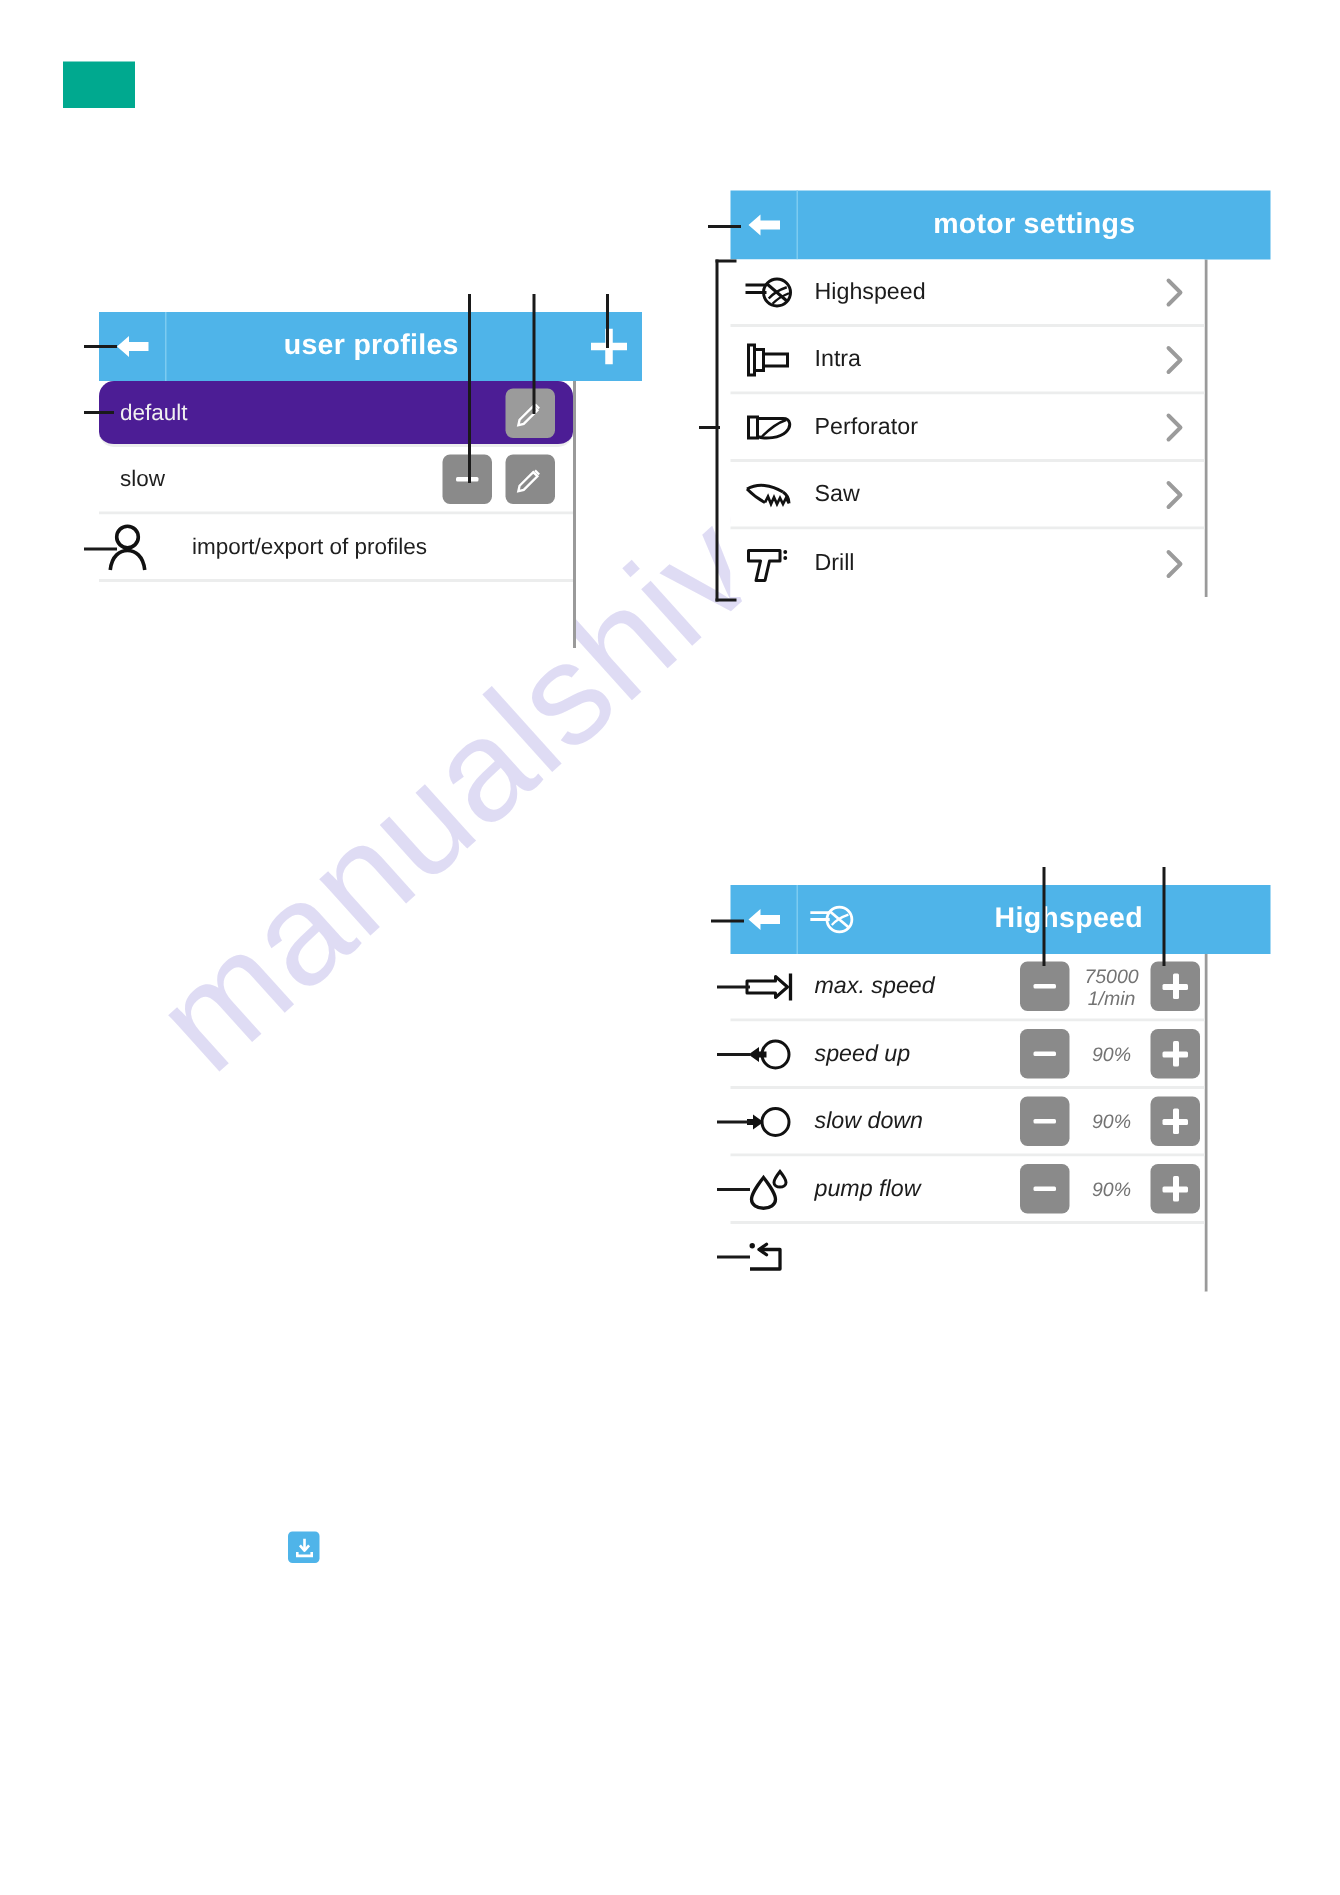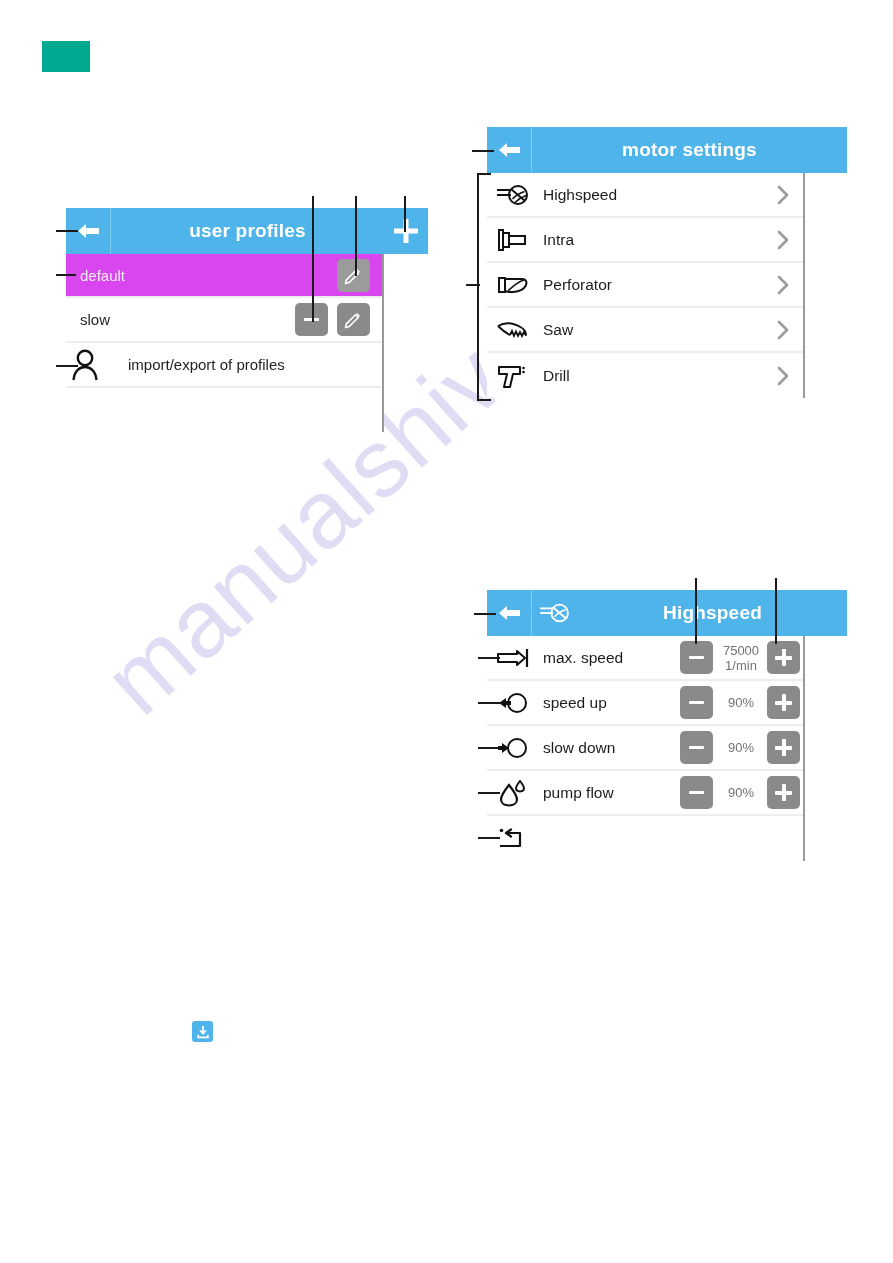--- a/index.html
+++ b/index.html
@@ -106,21 +106,22 @@
   .row {
     display: flex;
     align-items: center;
     position: relative;
     border-bottom: 2px solid #eceded;
     box-sizing: border-box;
     background: #ffffff;
   }
   .row:last-child { border-bottom: none; }
   .row-dark {
-    background: #d946ef;
+    background: #4c1d95;
+    border-radius: 10px;
   }
   .row-icon {
     width: 52px;
     flex: 0 0 auto;
     display: flex;
     align-items: center;
     justify-content: center;
   }
   .row-label {
     flex: 1 1 auto;
@@ -210,21 +211,21 @@
   
   #panel-motor { left: 487px; top: 127px; width: 318px; }
   #panel-motor .panel-header { width: 360px; }
   #panel-motor .panel-body { width: 318px; }
   #panel-motor .row { height: 45px; }
 
   
   #panel-highspeed { left: 487px; top: 590px; width: 318px; }
   #panel-highspeed .panel-header { width: 360px; }
   #panel-highspeed .panel-body { width: 318px; }
-  #panel-highspeed .row { height: 45px; }
+  #panel-highspeed .row { height: 45px; font-style: italic; }
   #panel-highspeed .ctrl-group {
     display: flex;
     align-items: center;
     gap: 0px;
     padding-right: 3px;
   }
   #panel-highspeed .ctrl-group .sq-btn:first-child { margin-right: 2px; }
 
   
   .lead {

